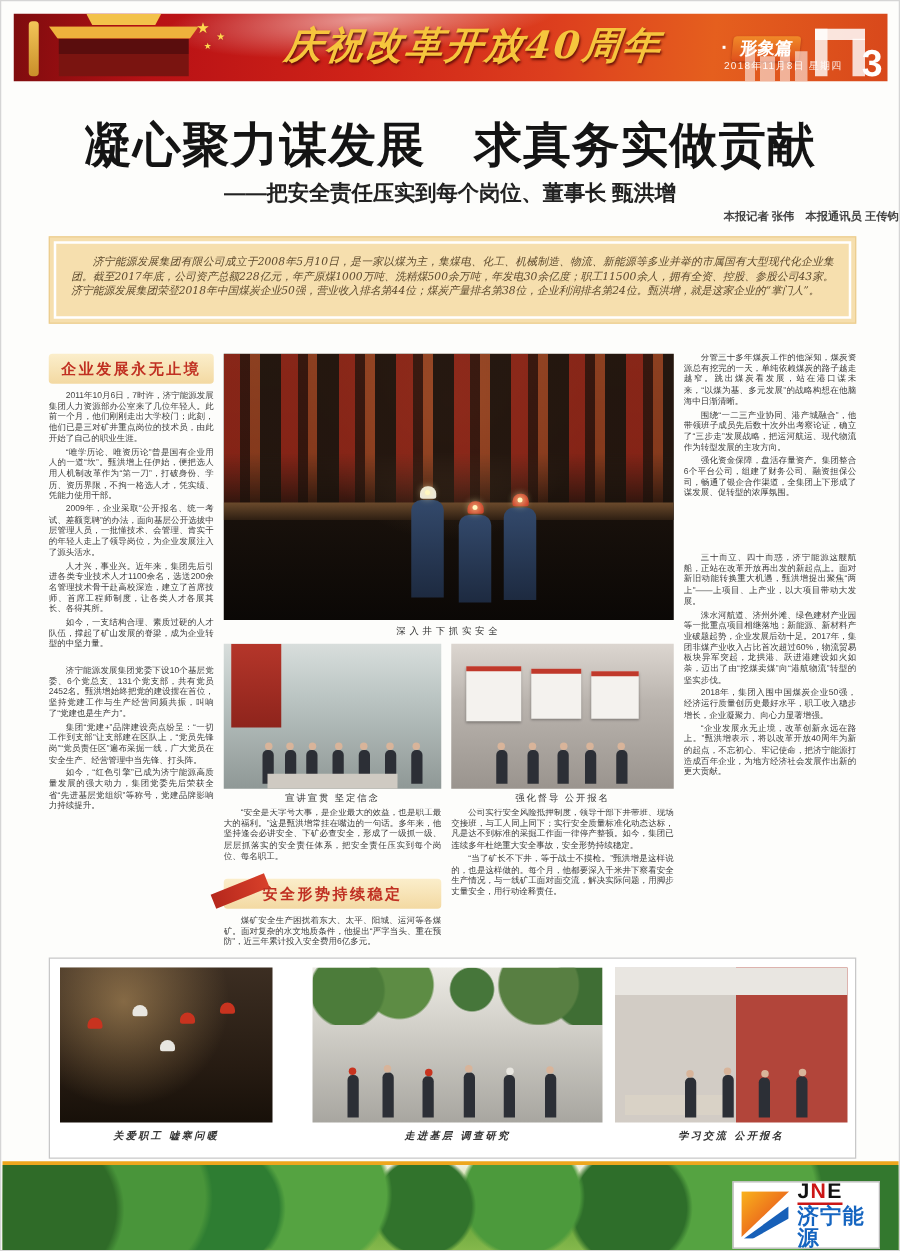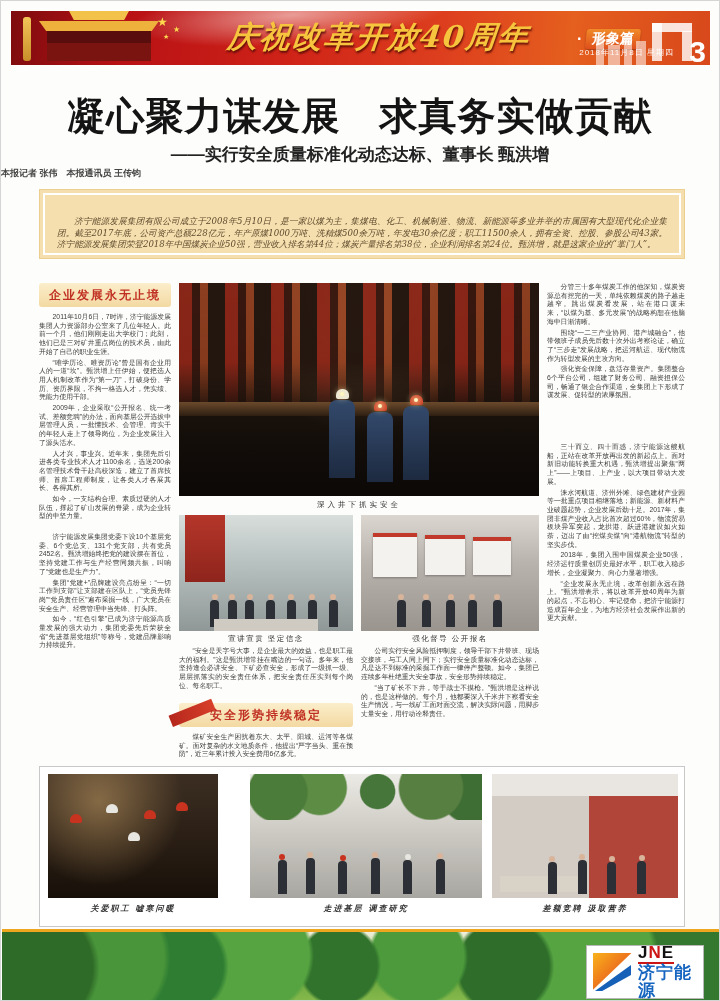--- a/index.html
+++ b/index.html
@@ -33,27 +33,27 @@
   .arch:before{content:"";position:absolute;left:0;bottom:0;width:10px;height:38px;background:rgba(255,255,255,.8);}
   .arch:after{content:"";position:absolute;right:0;bottom:0;width:10px;height:30px;background:rgba(255,255,255,.8);}
   .arch .archtop{position:absolute;left:0;top:0;width:40px;height:9px;background:rgba(255,255,255,.85);}
   .banner-date{position:absolute;right:36px;bottom:7px;font-size:8px;color:rgba(255,255,255,.92);letter-spacing:1px;}
   .banner-pn{position:absolute;right:4px;bottom:-4px;font-size:30px;font-weight:bold;color:#fff;}
 
   
   .h-title{position:absolute;left:0;top:90px;width:100%;text-align:center;font-size:38px;font-weight:900;
     color:#141414;letter-spacing:1px;}
   .h-sub{position:absolute;left:0;top:142px;width:100%;text-align:center;font-size:17px;font-weight:bold;color:#222;}
-  .h-byline{position:absolute;left:0;top:166px;width:100%;text-align:left;font-size:9px;font-weight:bold;color:#444;}
+  .h-byline{position:absolute;left:0;top:166px;width:100%;text-align:right;font-size:9px;font-weight:bold;color:#444;}
 
   
   .intro-box{position:absolute;left:38px;top:188px;width:646px;height:70px;background:#f6dfae;
     border:1px solid #ecce90;box-sizing:border-box;}
   .intro-inner{position:absolute;left:3px;top:3px;right:3px;bottom:3px;border:2px solid #fff;
-    padding:21px 12px;box-sizing:border-box;overflow:hidden;}
+    padding:10px 12px;box-sizing:border-box;overflow:hidden;}
   .intro-inner p{margin:0;font-family:"DejaVu Serif",serif;font-style:italic;font-size:8.6px;line-height:11.5px;
     color:#5d4a2e;text-indent:2em;text-align:justify;}
 
   
   .sec-h{position:relative;height:24px;background:linear-gradient(180deg,#fbeecb,#f3d9a2);
     border-radius:3px;text-align:center;line-height:24px;font-size:12px;font-weight:bold;color:#c03022;
     letter-spacing:2px;overflow:visible;}
   .sec-h .ribbon{position:absolute;left:-6px;top:12px;width:46px;height:12px;z-index:2;
     background:linear-gradient(100deg,#b5271c,#d8402a);transform:rotate(-22deg);transform-origin:left bottom;}
   .sec-h .t{position:relative;z-index:3;}
@@ -183,21 +183,21 @@
       <div class="bar" style="right:106px;width:8px;height:27px;"></div>
       <div class="arch">
           <div class="archtop"></div>
         </div>
     </div>
     <div class="banner-date">2018年11月8日 星期四</div>
     <div class="banner-pn">3</div>
   </div>
 
   <div class="h-title">凝心聚力谋发展　求真务实做贡献</div>
-  <div class="h-sub">——实行安全质量标准化动态达标、董事长 甄洪增</div>
+  <div class="h-sub">——把安全责任压实到每个岗位、董事长 甄洪增</div>
   <div class="h-byline">本报记者 张伟　本报通讯员 王传钧</div>
 
   <div class="intro-box">
     <div class="intro-inner">
       <p>济宁能源发展集团有限公司成立于2008年5月10日，是一家以煤为主，集煤电、化工、机械制造、物流、新能源等多业并举的市属国有大型现代化企业集团。截至2017年底，公司资产总额228亿元，年产原煤1000万吨、洗精煤500余万吨，年发电30余亿度；职工11500余人，拥有全资、控股、参股公司43家。济宁能源发展集团荣登2018年中国煤炭企业50强，营业收入排名第44位；煤炭产量排名第38位，企业利润排名第24位。甄洪增，就是这家企业的“掌门人”。</p>
     </div>
   </div>
 
   <div class="col1">
     <div class="sec-h">
@@ -313,21 +313,21 @@
       <div class="desk"></div>
       <div class="crowd" style="height:52px;">
         <span class="fig" style="left:30%;height:32px;"></span>
         <span class="fig" style="left:46%;height:34px;"></span>
         <span class="fig" style="left:62%;height:32px;"></span>
         <span class="fig" style="left:78%;height:33px;"></span>
       </div>
     </div>
     <div class="bcap bcap1">关爱职工 嘘寒问暖</div>
     <div class="bcap bcap2">走进基层 调查研究</div>
-    <div class="bcap bcap3">差额竞聘 汲取营养</div>
+    <div class="bcap bcap3">学习交流 公开报名</div>
   </div>
 
   <div class="grass"></div>
   <div class="logo-box">
     <div class="mark">
       <div class="mark-tri"></div>
       <div class="mark-swoosh"></div>
     </div>
     <div class="logo-text">
       <div class="jne"><span>J</span><span class="n">N</span><span>E</span></div>

